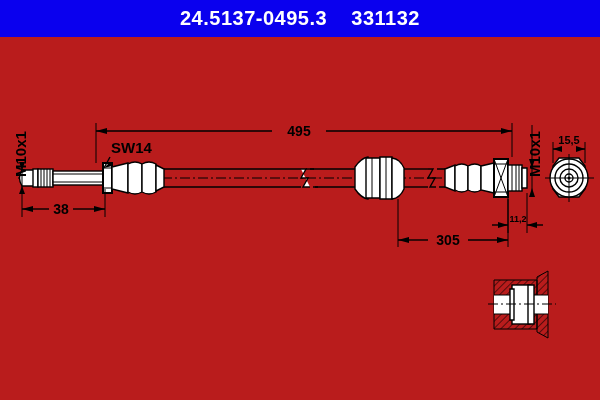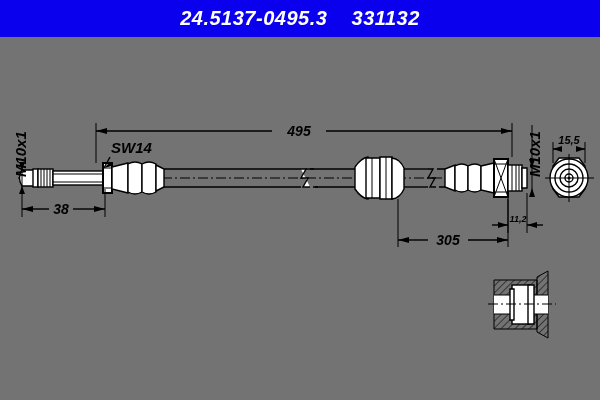--- a/index.html
+++ b/index.html
@@ -4,24 +4,23 @@
 <style>
   html, body {
     margin: 0;
     padding: 0;
     background: #ffffff;
   }
   #page {
     position: relative;
     width: 600px;
     height: 400px;
-    background: #737373;
+    background: #b91c1c;
     overflow: hidden;
     font-family: "Liberation Sans", sans-serif;
-    font-style: italic;
   }
   #header-banner {
     position: absolute;
     left: 0;
     top: 0;
     width: 600px;
     height: 37px;
     background: #0a00ee;
   }
   #header-title {

